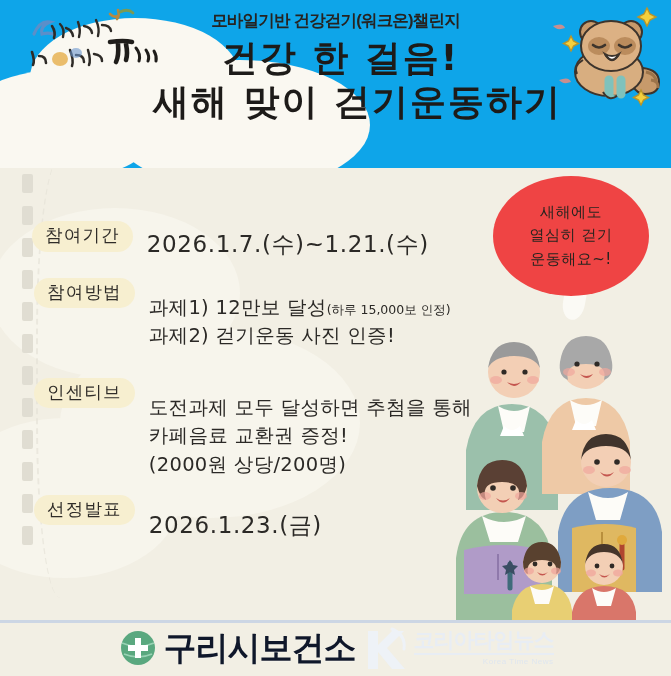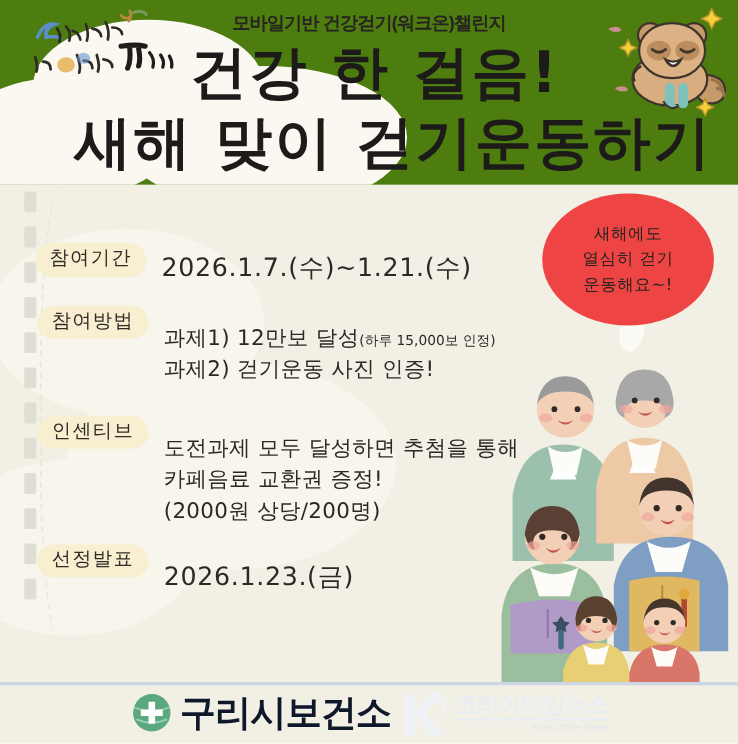--- a/index.html
+++ b/index.html
@@ -13,21 +13,21 @@
     position:relative;
     width:671px; height:676px;
     background:#f2efe4;
     overflow:hidden;
   }
 
   
   .header {
     position:absolute; left:0; top:0;
     width:671px; height:168px;
-    background:#4d7c0f;
+    background:#0ea5e9;
     overflow:hidden;
   }
   .head-cloud {
     position:absolute;
     background:#faf8f1;
     border-radius:50%;
   }
   .hc1 { left:30px;  top:18px;  width:210px; height:120px; }
   .hc2 { left:110px; top:60px;  width:260px; height:130px; }
   .hc3 { left:-40px; top:70px;  width:200px; height:110px; }
@@ -46,21 +46,21 @@
     font-size:16.5px; font-weight:bold;
     letter-spacing:-0.8px;
     color:#262320;
     z-index:5;
   }
   .title-wrap {
     position:absolute; left:0; top:36px; width:671px;
     text-align:center; z-index:5;
   }
   .title-line {
-    font-size:52px; font-weight:bold;
+    font-size:36px; font-weight:bold;
     letter-spacing:2px;
     color:#1d1b19;
     line-height:1.22;
     font-family:"DejaVu Sans", sans-serif;
   }
   .title-line.l1 { padding-left:10px; }
   .title-line.l2 { padding-left:0px;margin-left:44px; }
 
   
   .mascot { position:absolute; right:4px; top:2px; width:120px; height:108px; z-index:7; }

